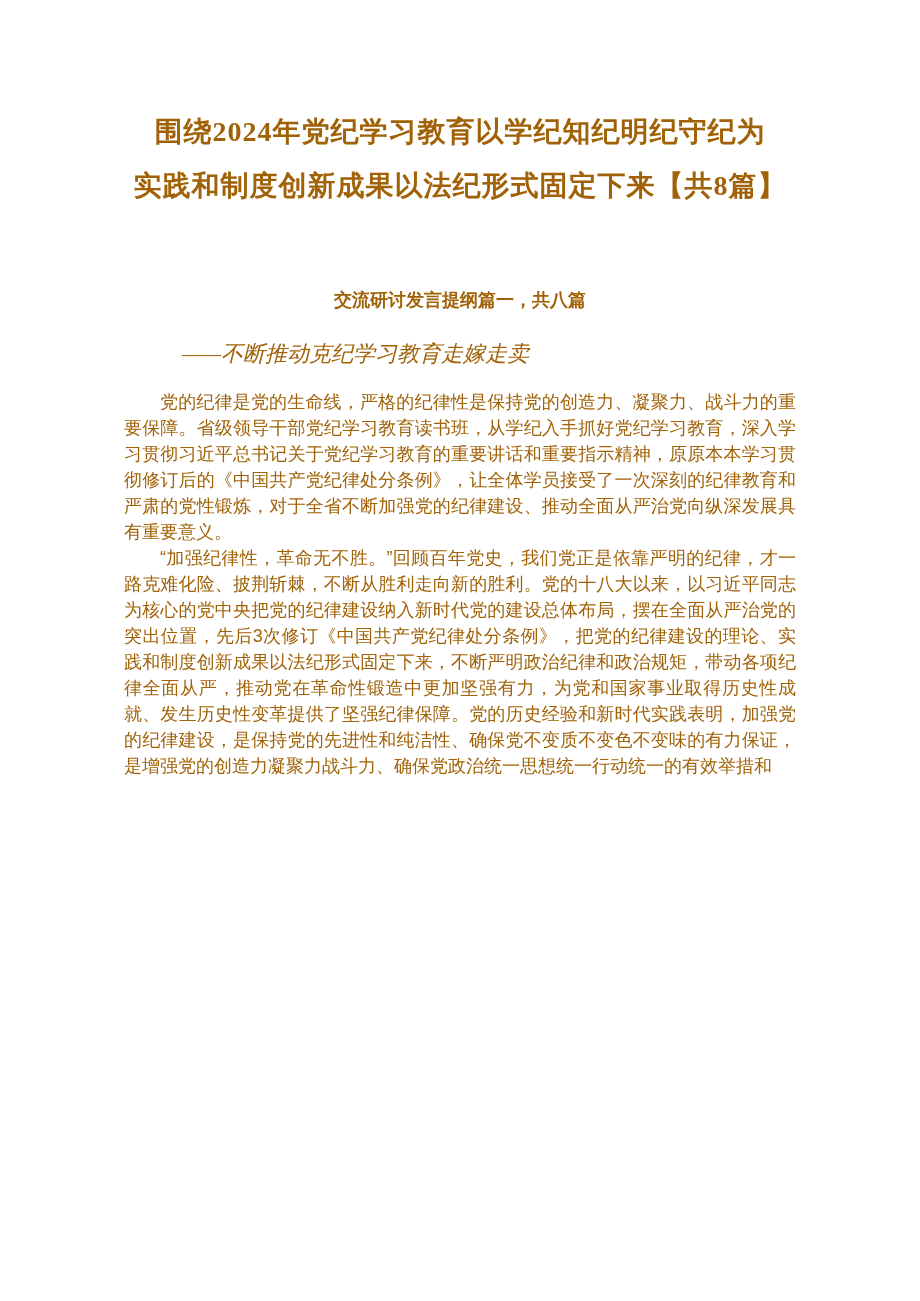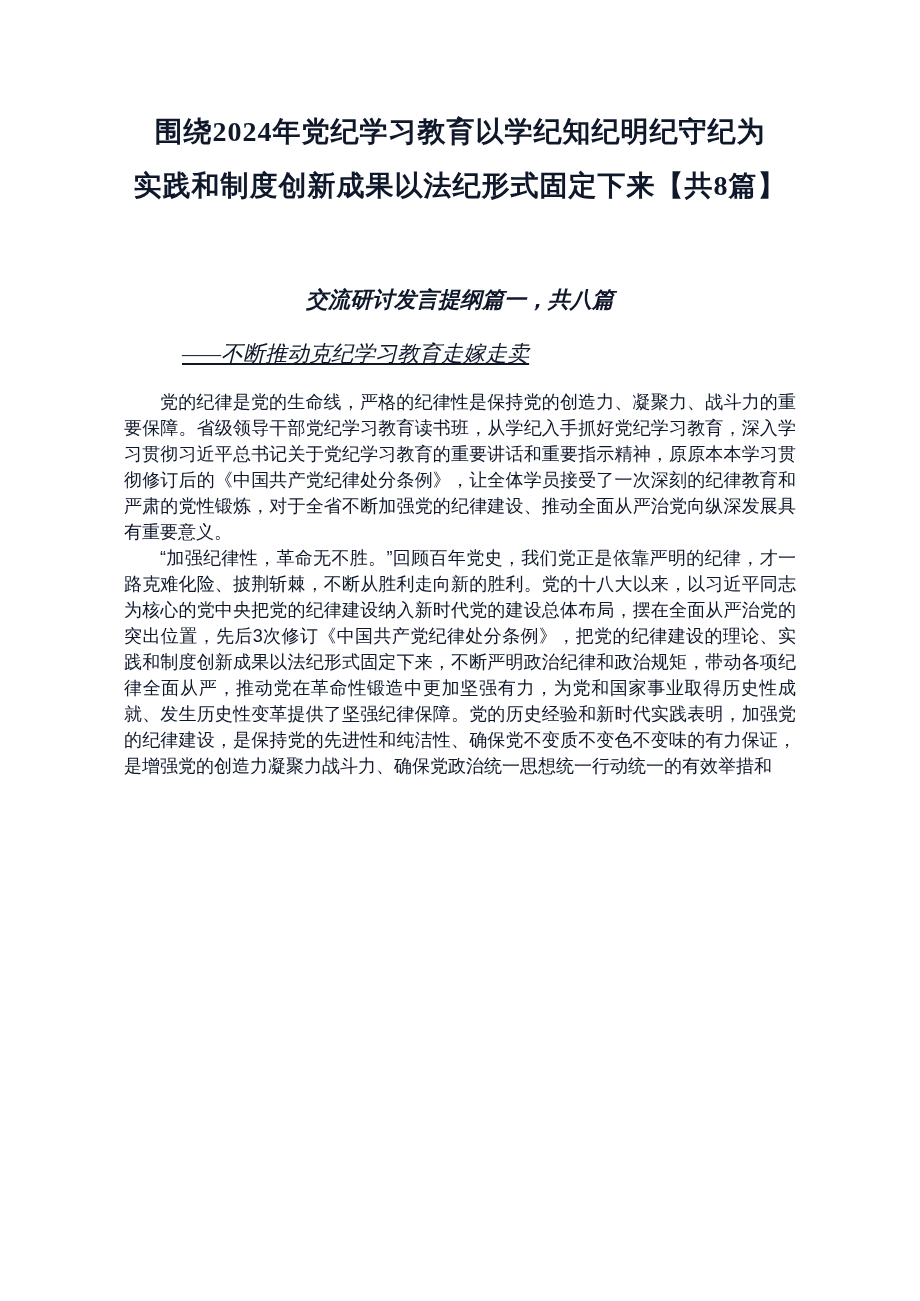--- a/index.html
+++ b/index.html
@@ -6,56 +6,54 @@
     margin: 0;
     padding: 0;
     background: #ffffff;
   }
   .page {
     position: relative;
     width: 920px;
     height: 1301px;
     margin: 0 auto;
     background: #ffffff;
-    color: #0f172a;
+    color: #a16207;
     box-sizing: border-box;
     padding: 0 124px;
     overflow: hidden;
   }
   .doc-title {
     margin: 0;
     padding-top: 105px;
     font-family: "Liberation Serif", "DejaVu Serif", serif;
     font-size: 28px;
     font-weight: 700;
     line-height: 54px;
     text-align: center;
     letter-spacing: 1px;
   }
   .doc-title .title-line {
     display: block;
   }
   .section-heading {
     margin: 74px 0 0 0;
     font-family: "Liberation Sans", "DejaVu Sans", sans-serif;
-    font-size: 22px;
+    font-size: 18px;
     font-weight: 700;
     line-height: 26px;
     text-align: center;
-    font-style: italic;
   }
   .epigraph {
     margin: 28px 0 0 0;
     padding-left: 58px;
     font-family: "Liberation Serif", "DejaVu Serif", serif;
     font-style: italic;
     font-size: 22px;
     line-height: 26px;
     text-align: left;
-    text-decoration: underline;
   }
   .body-text {
     margin-top: 22px;
     font-family: "Liberation Sans", "DejaVu Sans", sans-serif;
     font-size: 18px;
     line-height: 26px;
     text-align: justify;
     text-justify: inter-ideograph;
   }
   .body-text p {

